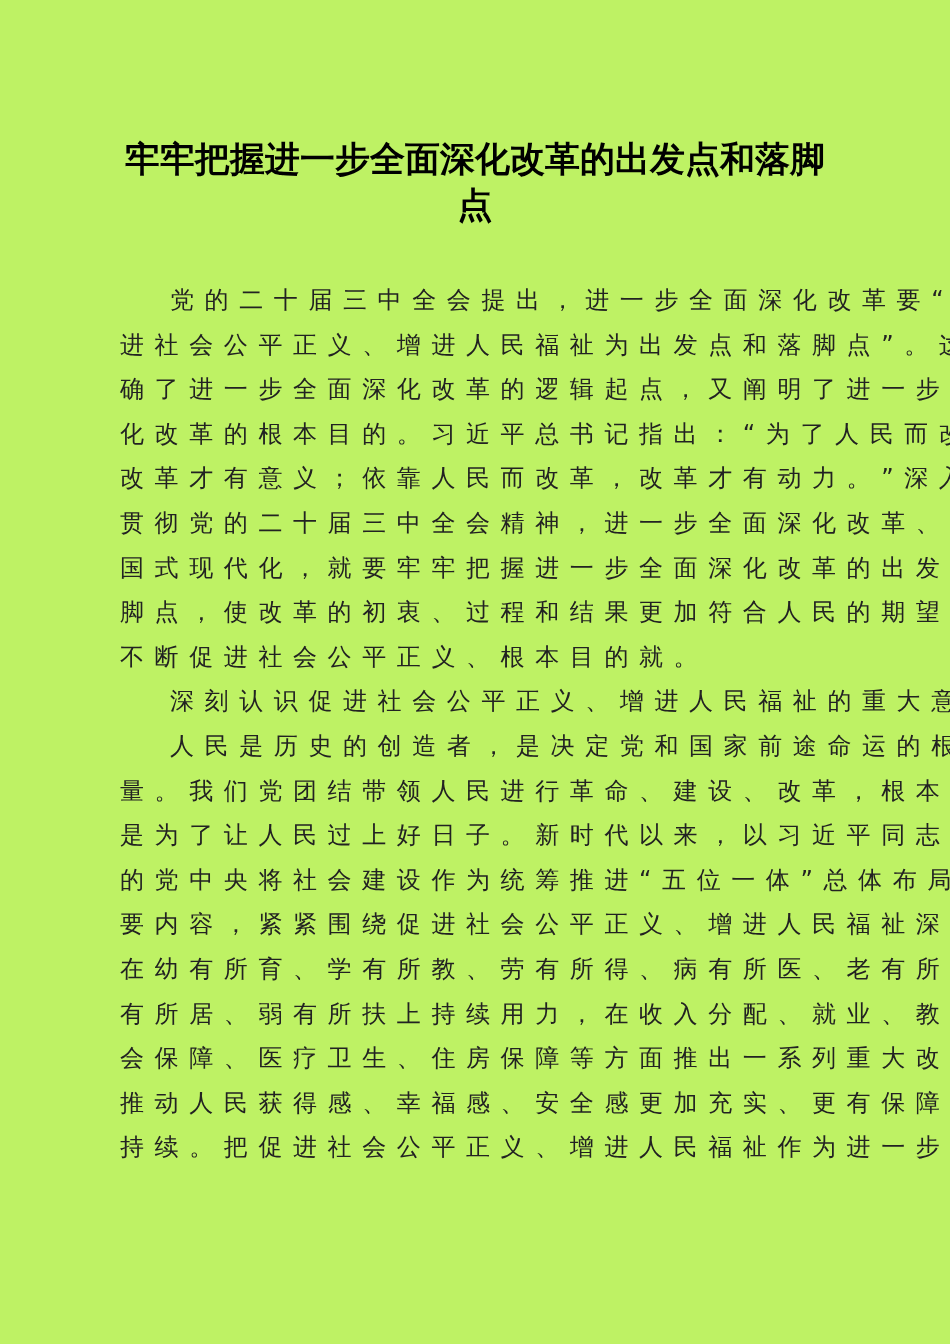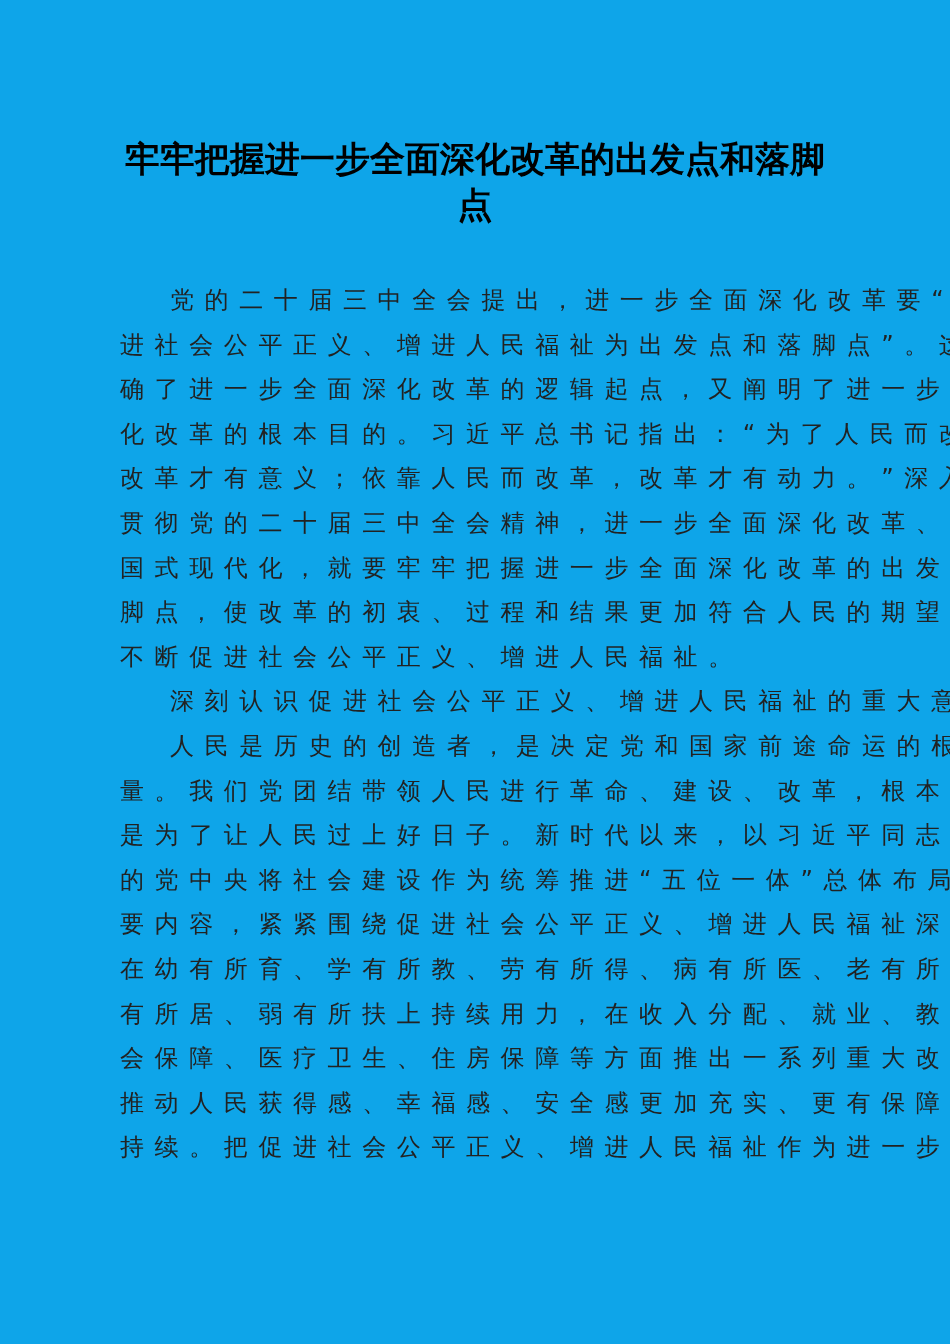--- a/index.html
+++ b/index.html
@@ -13,21 +13,21 @@
       position: relative;
       overflow: hidden;
       color: #1a1a1a;
     }
     .page {
       position: absolute;
       left: 0;
       top: 0;
       width: 950px;
       height: 1344px;
-      background: #0ea5e9;
+      background: #bef264;
     }
     .title {
       position: absolute;
       left: 110px;
       top: 136px;
       width: 730px;
       text-align: center;
       font-family: "DejaVu Serif", "Liberation Serif", serif;
       font-weight: bold;
       font-size: 35px;
@@ -73,21 +73,21 @@
 
     <div>
       <span class="line indent">党的二十届三中全会提出，进一步全面深化改革要“以促</span>
       <span class="line">进社会公平正义、增进人民福祉为出发点和落脚点”。这既明</span>
       <span class="line">确了进一步全面深化改革的逻辑起点，又阐明了进一步全面深</span>
       <span class="line">化改革的根本目的。习近平总书记指出：“为了人民而改革，</span>
       <span class="line">改革才有意义；依靠人民而改革，改革才有动力。”深入学习</span>
       <span class="line">贯彻党的二十届三中全会精神，进一步全面深化改革、推进中</span>
       <span class="line">国式现代化，就要牢牢把握进一步全面深化改革的出发点和落</span>
       <span class="line">脚点，使改革的初衷、过程和结果更加符合人民的期望和需求，</span>
-      <span class="line">不断促进社会公平正义、增进人民福祉。</span>
+      <span class="line">不断促进社会公平正义、根本目的就。</span>
     </div>
 
     <div>
       <span class="line indent">深刻认识促进社会公平正义、增进人民福祉的重大意义</span>
     </div>
 
     <div>
       <span class="line indent">人民是历史的创造者，是决定党和国家前途命运的根本力</span>
       <span class="line">量。我们党团结带领人民进行革命、建设、改革，根本目的就</span>
       <span class="line">是为了让人民过上好日子。新时代以来，以习近平同志为核心</span>

